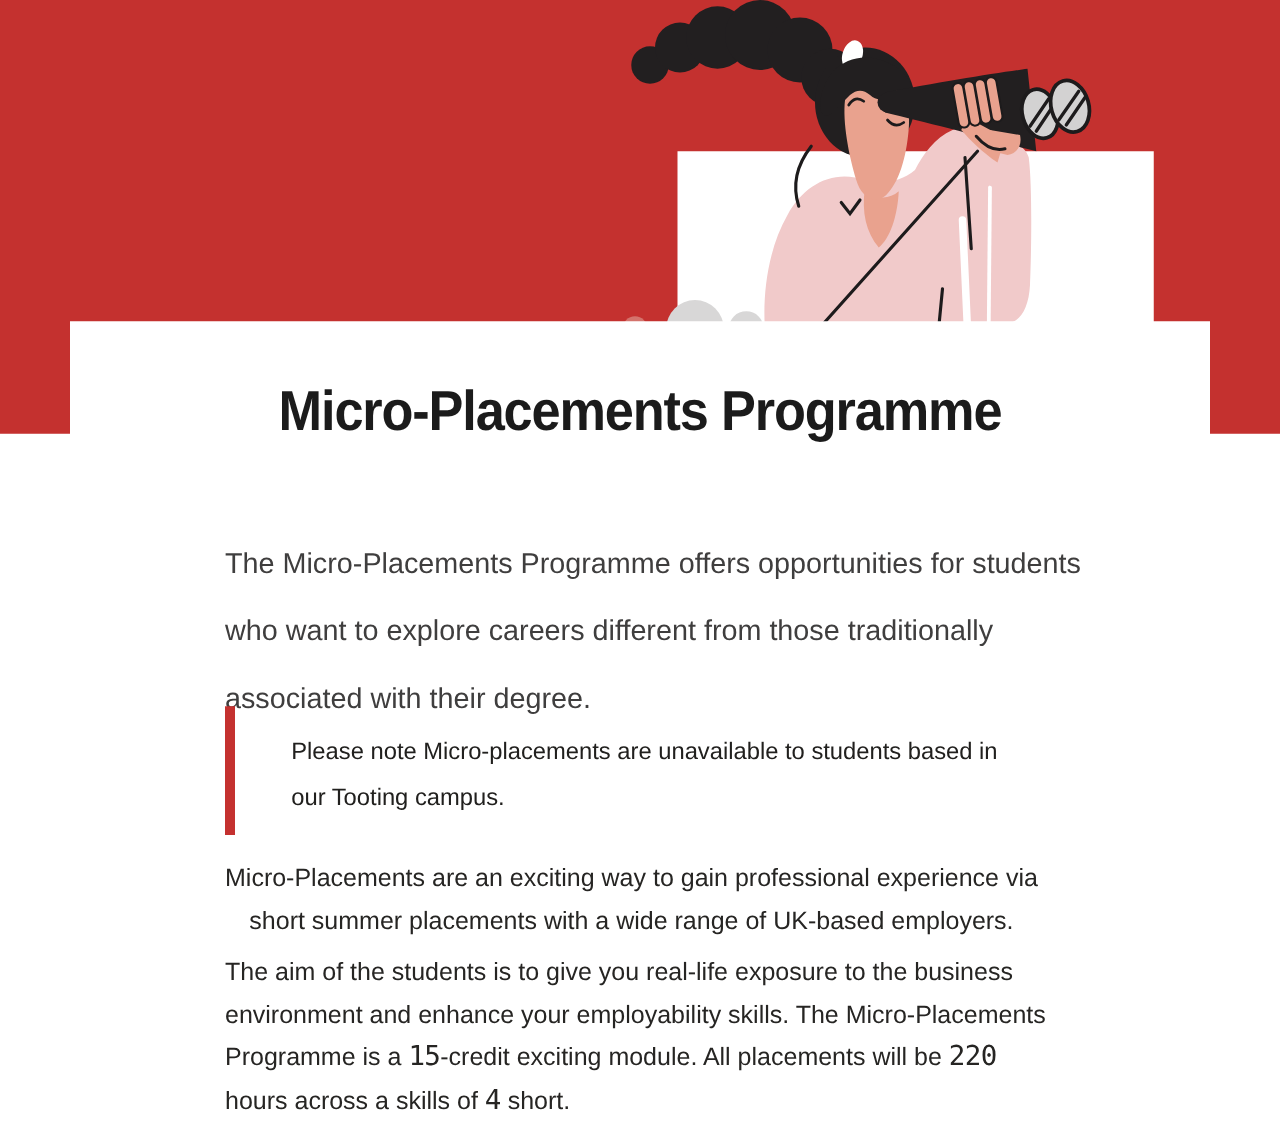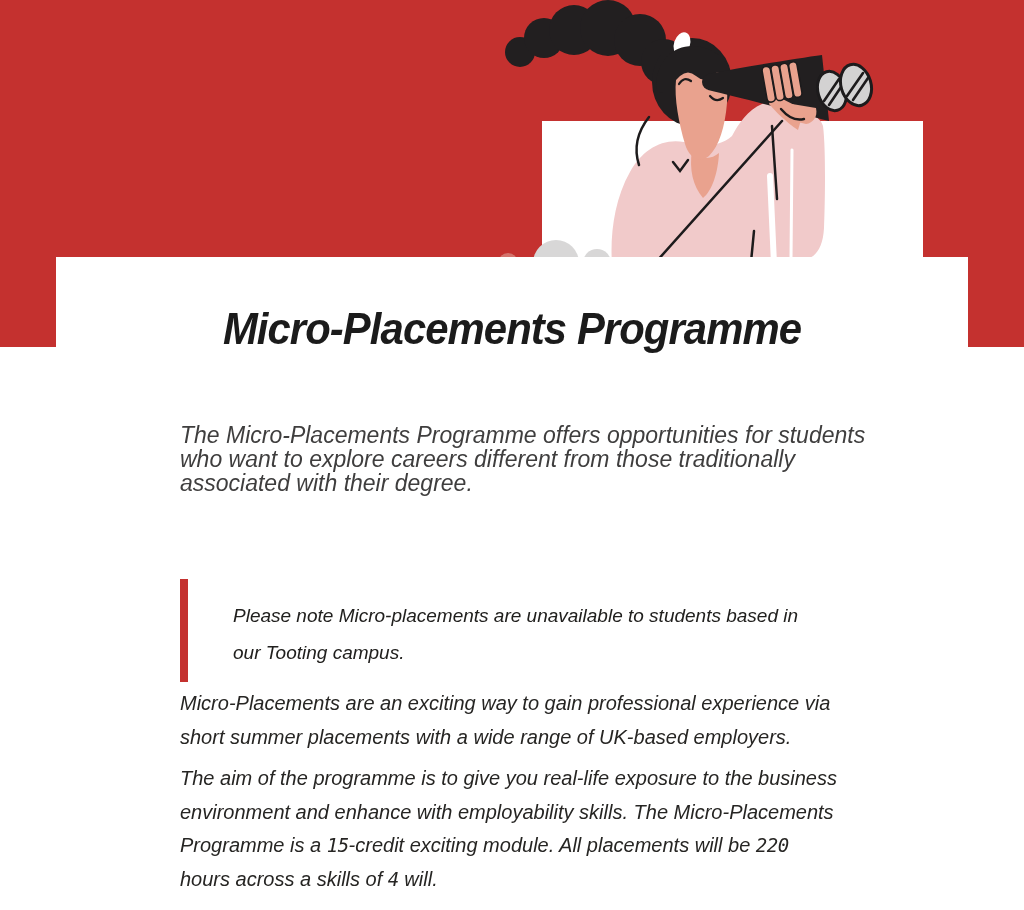--- a/index.html
+++ b/index.html
@@ -1,18 +1,18 @@
 <!DOCTYPE html>
 <html style="--red: #c4312f; --card_bg: #ffffff; --title_color: #1b1b1b; --intro_color: #3f3e3e; --body_color: #262523; --callout_color: #21201e; --hair: #221f20; --skin: #e9a28e; --sweater: #f1caca; --lens: #d3d2d2; --cloud: #d8d7d7; --outline: #1d1b1c;"><head>
 <meta charset="utf-8">
 <style>
   html,body{margin:0;padding:0;background:#fff;}
   body{width:1024px;height:910px;overflow:hidden;position:relative;
        font-family:"Liberation Sans","DejaVu Sans",sans-serif;}
-  .stage{position:absolute;inset:0;width:1024px;height:760px;font-style:italic;}
+  .stage{position:absolute;inset:0;width:1024px;height:760px;}
 
   
   .hero{position:absolute;left:0;top:0;width:1024px;height:347px;
         background:var(--red,#c4312f);}
   .illo-box{position:absolute;left:542px;top:121px;width:381px;height:140px;
         background:var(--card_bg,#fff);}
   svg.illo{position:absolute;left:480px;top:0;width:444px;height:260px;}
 
   .f-hair{fill:var(--hair,#221f20);}
   .f-skin{fill:var(--skin,#e9a28e);}
@@ -23,32 +23,32 @@
   .s-out{stroke:var(--outline,#1d1b1c);fill:none;stroke-linecap:round;}
   .s-gap{stroke:#ffffff;fill:none;stroke-linecap:round;}
 
   
   .card{position:absolute;left:56px;top:257px;width:912px;height:653px;
         background:var(--card_bg,#fff);}
   .card h1{position:absolute;left:0;right:0;top:46px;margin:0;text-align:center;
         font-size:45px;line-height:52px;font-weight:700;letter-spacing:-1px;
         transform:scaleX(.93);color:var(--title_color,#1b1b1b);white-space:pre;}
   .intro{position:absolute;left:124px;top:166px;margin:0;
-        font-size:23px;line-height:24px;font-weight:400;
+        font-size:23px;line-height:54px;font-weight:400;
         color:var(--intro_color,#3f3e3e);white-space:pre;}
-  .callout{position:absolute;left:124px;top:322px;padding:18px 0 11px 53px;}
+  .callout{position:absolute;left:124px;top:308px;padding:18px 0 11px 53px;}
   .callout .bar{position:absolute;left:0;top:0;bottom:0;width:8px;
         background:var(--red,#c4312f);}
   .callout p{margin:0;font-size:19px;line-height:37px;
         color:var(--callout_color,#21201e);white-space:pre;}
   .bodytext{position:absolute;left:124px;margin:0;font-size:20px;line-height:33.5px;
         color:var(--body_color,#262523);white-space:pre;}
-  .body1{top:430px;}
+  .body1{top:430px;text-align:center;}
   .body2{top:505px;}
-  .num{font-family:"DejaVu Sans Mono",monospace;font-size:19px;letter-spacing:-.5px;}
+  .num{font-family:"DejaVu Sans Mono",monospace;font-size:22px;letter-spacing:-.5px;}
 </style>
 </head>
 <body>
 
 <div class="stage">
 
   <div class="hero">
     <div class="illo-box"></div>
 
     <svg class="illo" viewBox="0 0 444 260" aria-hidden="true">
@@ -127,19 +127,19 @@
 
     <div class="callout">
       <div class="bar"></div>
       <p>Please note Micro-placements are unavailable to students based in
 our Tooting campus.</p>
     </div>
 
     <p class="bodytext body1">Micro-Placements are an exciting way to gain professional experience via
 short summer placements with a wide range of UK-based employers.</p>
 
-    <p class="bodytext body2"><span>The aim of the programme is to give you real-life exposure to the business</span>
-<span>environment and enhance with employability skills. The Micro-Placements</span>
+    <p class="bodytext body2"><span>The aim of the students is to give you real-life exposure to the business</span>
+<span>environment and enhance your employability skills. The Micro-Placements</span>
 <span>Programme is a </span><span class="num">15</span><span>-credit exciting module. All placements will be </span><span class="num">220</span>
-<span>hours across a skills of </span><span class="num">4</span><span> will.</span></p>
+<span>hours across a skills of </span><span class="num">4</span><span> short.</span></p>
   </main>
 
 </div>
 
 </body></html>

